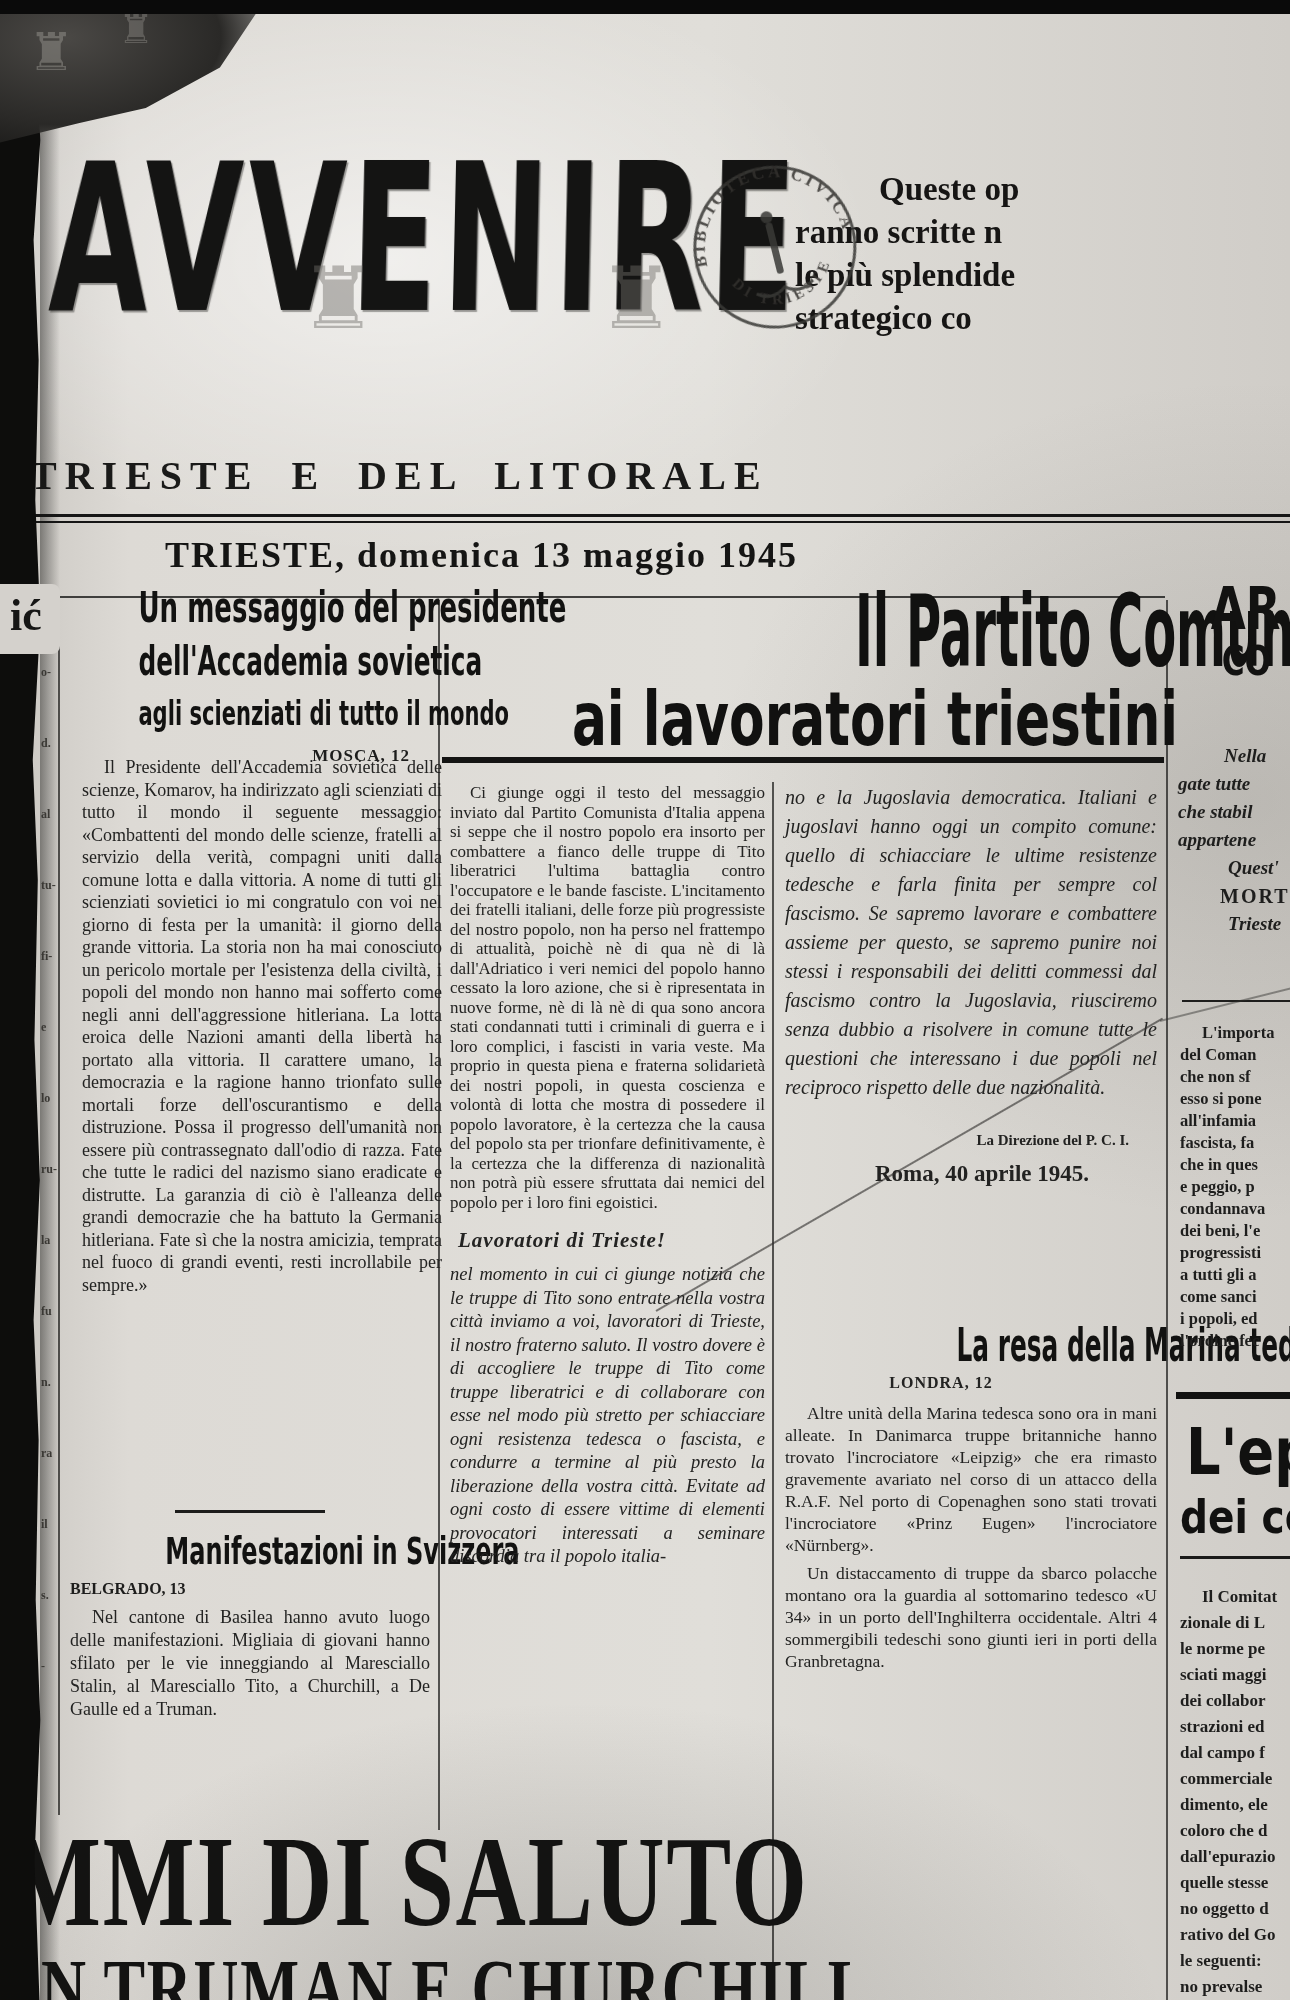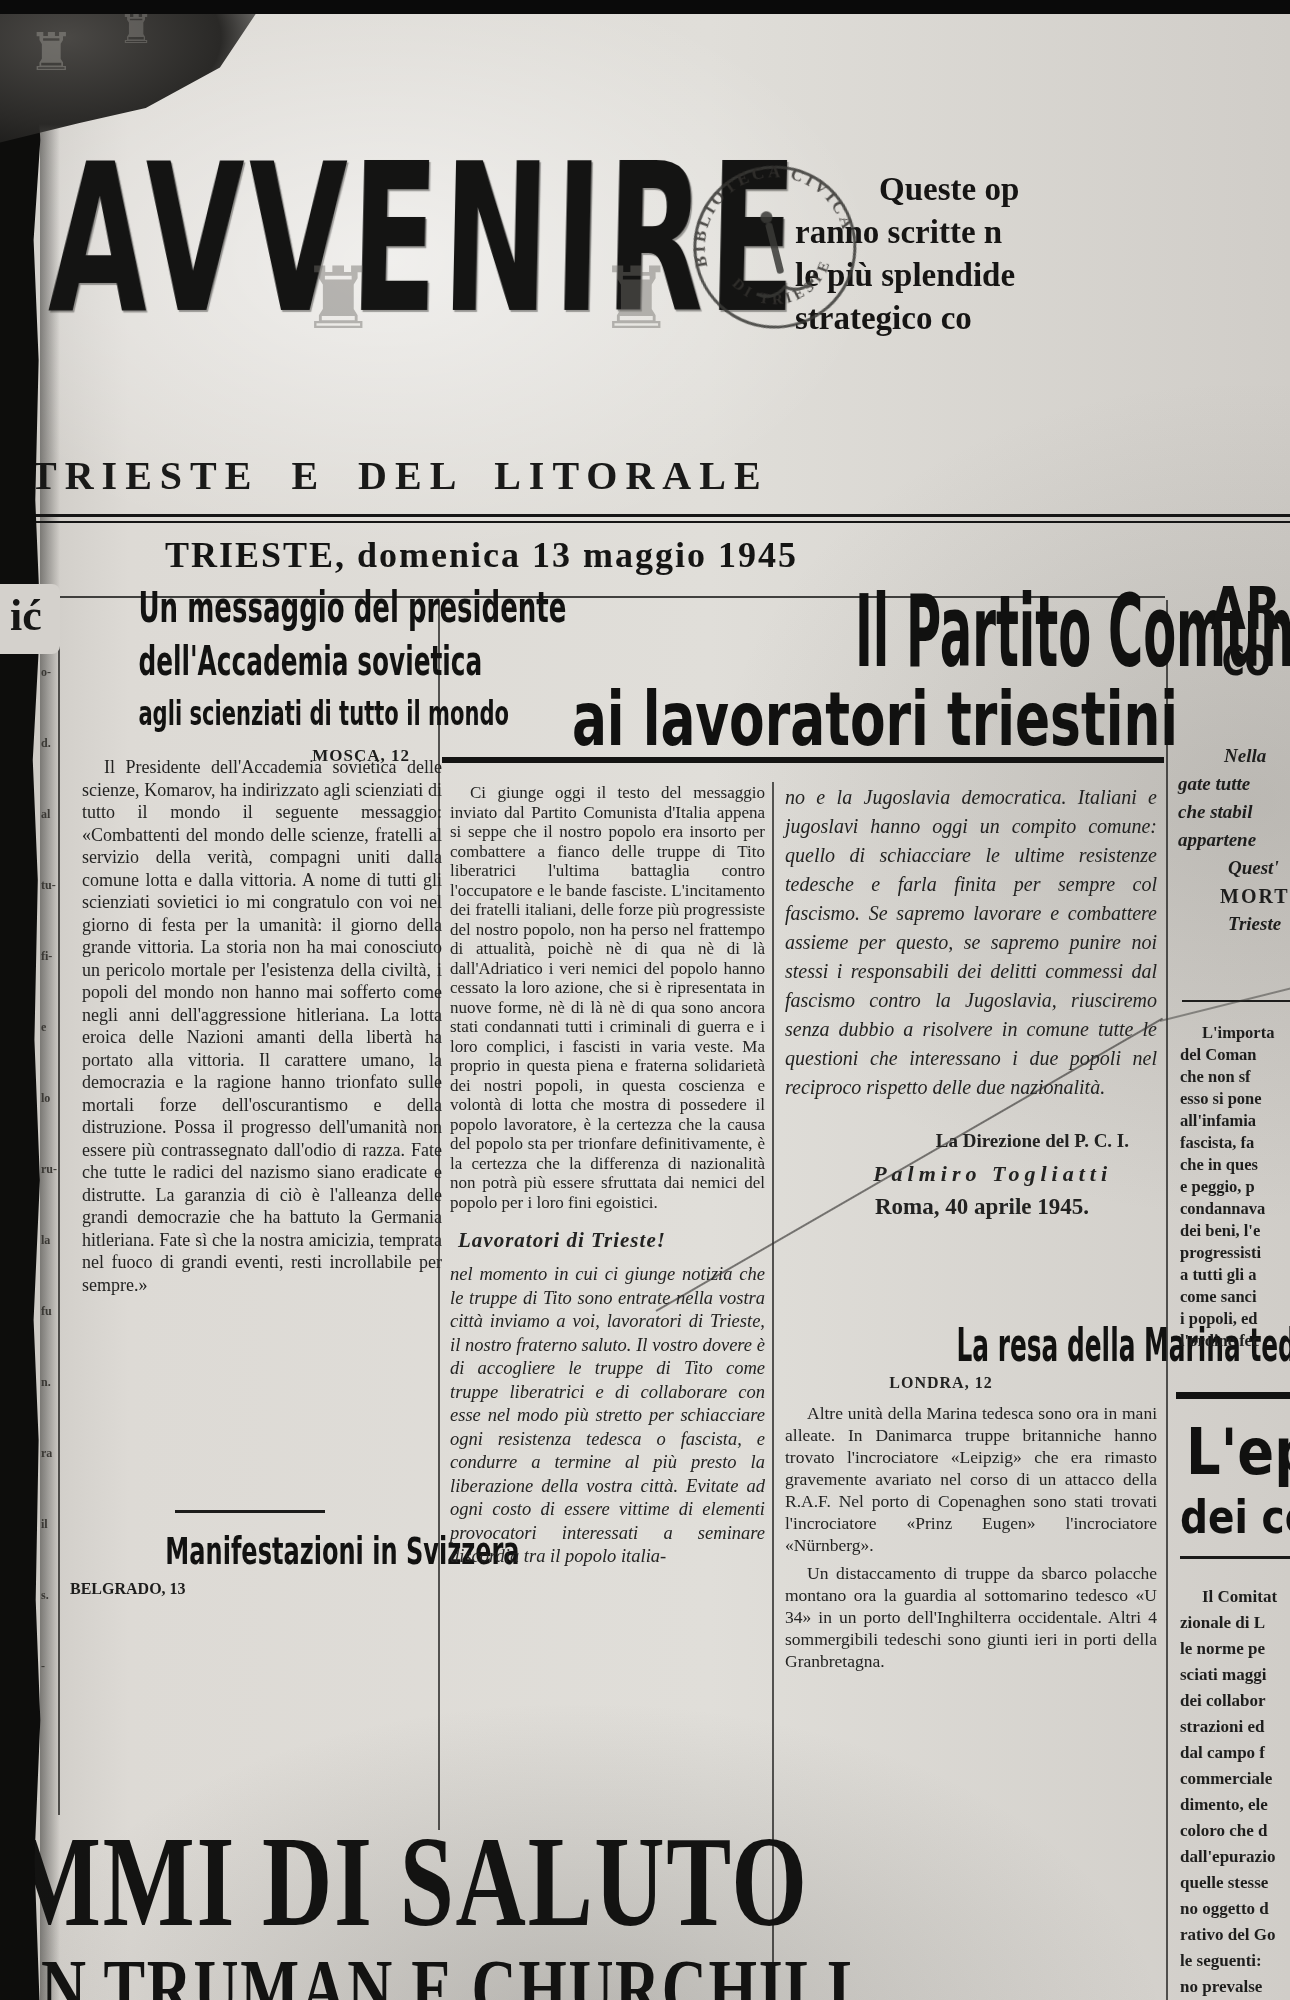--- a/index.html
+++ b/index.html
@@ -87,21 +87,21 @@
   #col2 { left:450px; top:783px; width:315px; color:#232322; }
   #c2-p1 { font:17px/19.5px "Liberation Serif", serif; text-align:justify; text-indent:20px; filter:blur(.45px); }
   #c2-subhead { margin:16px 0 10px 8px; font:700 italic 21px "Liberation Serif", serif;
     letter-spacing:1px; filter:blur(.35px); }
   #c2-p2 { font:italic 18.5px/23.5px "Liberation Serif", serif; text-align:justify; filter:blur(.4px); }
 
   
   #col3 { left:785px; top:783px; width:372px; color:#222221; }
   #c3-p1 { font:italic 20px/29px "Liberation Serif", serif; text-align:justify; filter:blur(.4px); }
   #c3-sig { margin-top:22px; font-family:"Liberation Serif", serif; filter:blur(.35px); }
-  #c3-sig-1 { text-align:right; padding-right:28px; font-weight:700; font-size:19px; line-height:33px; }
+  #c3-sig-1 { text-align:right; padding-right:28px; font-weight:700; font-size:15px; line-height:33px; }
   #c3-sig-2 { text-align:right; padding-right:45px; font-weight:700; font-style:italic; font-size:22px;
     line-height:33px; letter-spacing:5px; }
   #c3-sig-3 { text-align:right; padding-right:68px; font-weight:700; font-size:23px; line-height:33px; }
 
   
   #marina { left:785px; top:1322px; width:372px; color:#232322; }
   #marina-hl { text-align:center; font:700 46px/1 "DejaVu Sans", sans-serif; color:#121211; filter:blur(.45px); }
   #marina-hl span { display:inline-block; white-space:nowrap; transform:scaleX(.54); }
   #marina-dateline { text-align:center; padding-right:60px; margin-top:6px;
     font:700 16px "Liberation Serif", serif; letter-spacing:1px; filter:blur(.4px); }
@@ -202,36 +202,36 @@
   <div class="abs" id="c1-head">
       <div>Un messaggio del presidente</div>
       <div>dell'Accademia sovietica</div>
       <div>agli scienziati di tutto il mondo</div>
     </div>
   <div class="abs" id="c1-dateline">MOSCA, 12</div>
   <div class="abs" id="c1-body">Il Presidente dell'Accademia sovietica delle scienze, Komarov, ha indirizzato agli scienziati di tutto il mondo il seguente messaggio: «Combattenti del mondo delle scienze, fratelli al servizio della verità, compagni uniti dalla comune lotta e dalla vittoria. A nome di tutti gli scienziati sovietici io mi congratulo con voi nel giorno di festa per la umanità: il giorno della grande vittoria. La storia non ha mai conosciuto un pericolo mortale per l'esistenza della civiltà, i popoli del mondo non hanno mai sofferto come negli anni dell'aggressione hitleriana. La lotta eroica delle Nazioni amanti della libertà ha portato alla vittoria. Il carattere umano, la democrazia e la ragione hanno trionfato sulle mortali forze dell'oscurantismo e della distruzione. Possa il progresso dell'umanità non essere più contrassegnato dall'odio di razza. Fate che tutte le radici del nazismo siano eradicate e distrutte. La garanzia di ciò è l'alleanza delle grandi democrazie che ha battuto la Germania hitleriana. Fate sì che la nostra amicizia, temprata nel fuoco di grandi eventi, resti incrollabile per sempre.»</div>
   <div class="abs" id="c1-subrule"></div>
   <div class="abs" id="c1-subhead"><span>Manifestazioni in Svizzera</span></div>
   <div class="abs" id="c1-subdateline">BELGRADO, 13</div>
+  <div class="abs" id="c1-subbody">Nel cantone di Basilea hanno avuto luogo delle manifestazioni. Migliaia di giovani hanno sfilato per le vie inneggiando al Maresciallo Stalin, al Maresciallo Tito, a Churchill, a De Gaulle ed a Truman.</div>
 
   <div class="abs" id="main-hl1"><span>Il Partito Comunista Italiano</span></div>
   <div class="abs" id="main-hl2"><span>ai lavoratori triestini</span></div>
   <div class="abs" id="rule-under-hl"></div>
 
   <div class="abs" id="col2">
     <div id="c2-p1">Ci giunge oggi il testo del messaggio inviato dal Partito Comunista d'Italia appena si seppe che il nostro popolo era insorto per combattere a fianco delle truppe di Tito liberatrici l'ultima battaglia contro l'occupatore e le bande fasciste. L'incitamento dei fratelli italiani, delle forze più progressiste del nostro popolo, non ha perso nel frattempo di attualità, poichè nè di qua nè di là dall'Adriatico i veri nemici del popolo hanno cessato la loro azione, che si è ripresentata in nuove forme, nè di là nè di qua sono ancora stati condannati tutti i criminali di guerra e i loro complici, i fascisti in varia veste. Ma proprio in questa piena e fraterna solidarietà dei nostri popoli, in questa coscienza e volontà di lotta che mostra di possedere il popolo lavoratore, è la certezza che la causa del popolo sta per trionfare definitivamente, è la certezza che la differenza di nazionalità non potrà più essere sfruttata dai nemici del popolo per i loro fini egoistici.</div>
     <div id="c2-subhead">Lavoratori di Trieste!</div>
     <div id="c2-p2">nel momento in cui ci giunge notizia che le truppe di Tito sono entrate nella vostra città inviamo a voi, lavoratori di Trieste, il nostro fraterno saluto. Il vostro dovere è di accogliere le truppe di Tito come truppe liberatrici e di collaborare con esse nel modo più stretto per schiacciare ogni resistenza tedesca o fascista, e condurre a termine al più presto la liberazione della vostra città. Evitate ad ogni costo di essere vittime di elementi provocatori interessati a seminare discordia tra il popolo italia-</div>
   </div>
 
   <div class="abs" id="col3">
     <div id="c3-p1">no e la Jugoslavia democratica. Italiani e jugoslavi hanno oggi un compito comune: quello di schiacciare le ultime resistenze tedesche e farla finita per sempre col fascismo. Se sapremo lavorare e combattere assieme per questo, se sapremo punire noi stessi i responsabili dei delitti commessi dal fascismo contro la Jugoslavia, riusciremo senza dubbio a risolvere in comune tutte le questioni che interessano i due popoli nel reciproco rispetto delle due nazionalità.</div>
     <div id="c3-sig">
       <div id="c3-sig-1">La Direzione del P. C. I.</div>
-      <div id="c3-sig-2">Palmiro Togliatti</div>
       <div id="c3-sig-3">Roma, 40 aprile 1945.</div>
     </div>
   </div>
 
   <div class="abs" id="marina">
     <div id="marina-hl"><span>La resa della Marina tedesca</span></div>
     <div id="marina-dateline">LONDRA, 12</div>
     <div id="marina-body">
         <div>Altre unità della Marina tedesca sono ora in mani alleate. In Danimarca truppe britanniche hanno trovato l'incrociatore «Leipzig» che era rimasto gravemente avariato nel corso di un attacco della R.A.F. Nel porto di Copenaghen sono stati trovati l'incrociatore «Prinz Eugen» l'incrociatore «Nürnberg».</div>
         <div>Un distaccamento di truppe da sbarco polacche montano ora la guardia al sottomarino tedesco «U 34» in un porto dell'Inghilterra occidentale. Altri 4 sommergibili tedeschi sono giunti ieri in porti della Granbretagna.</div>

